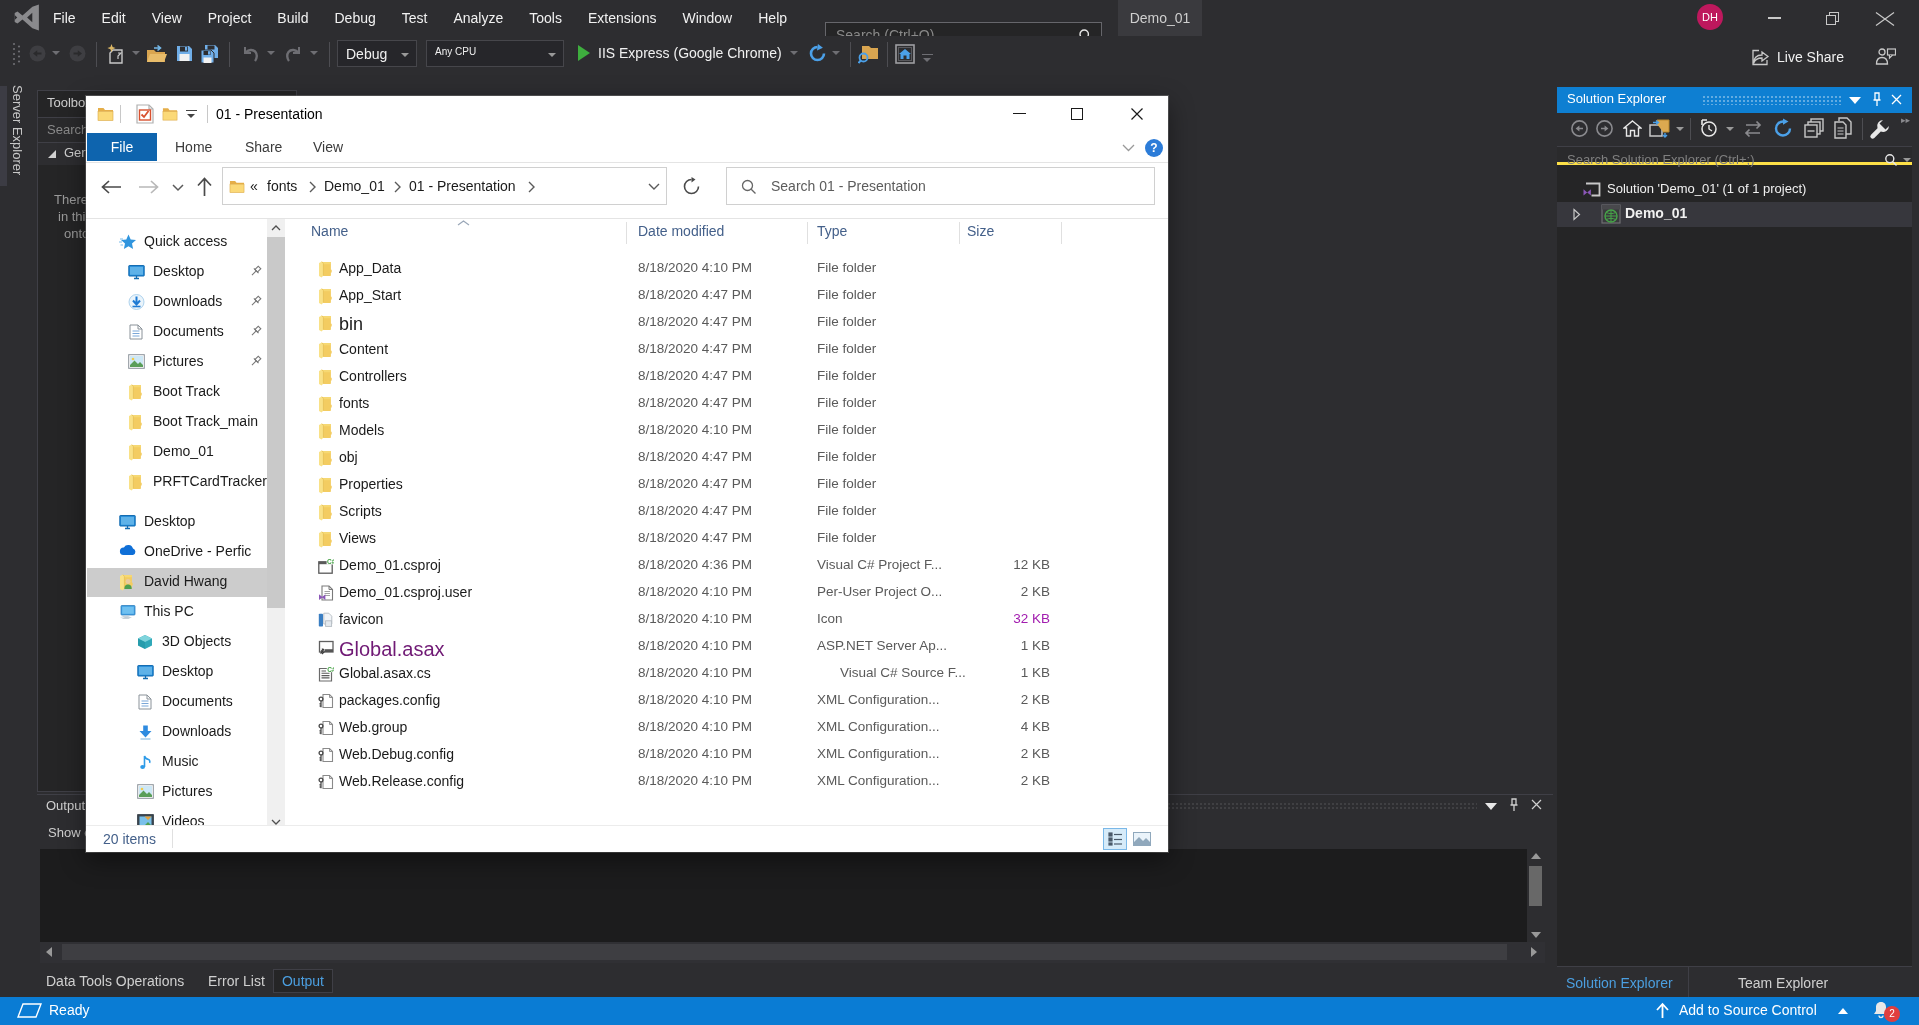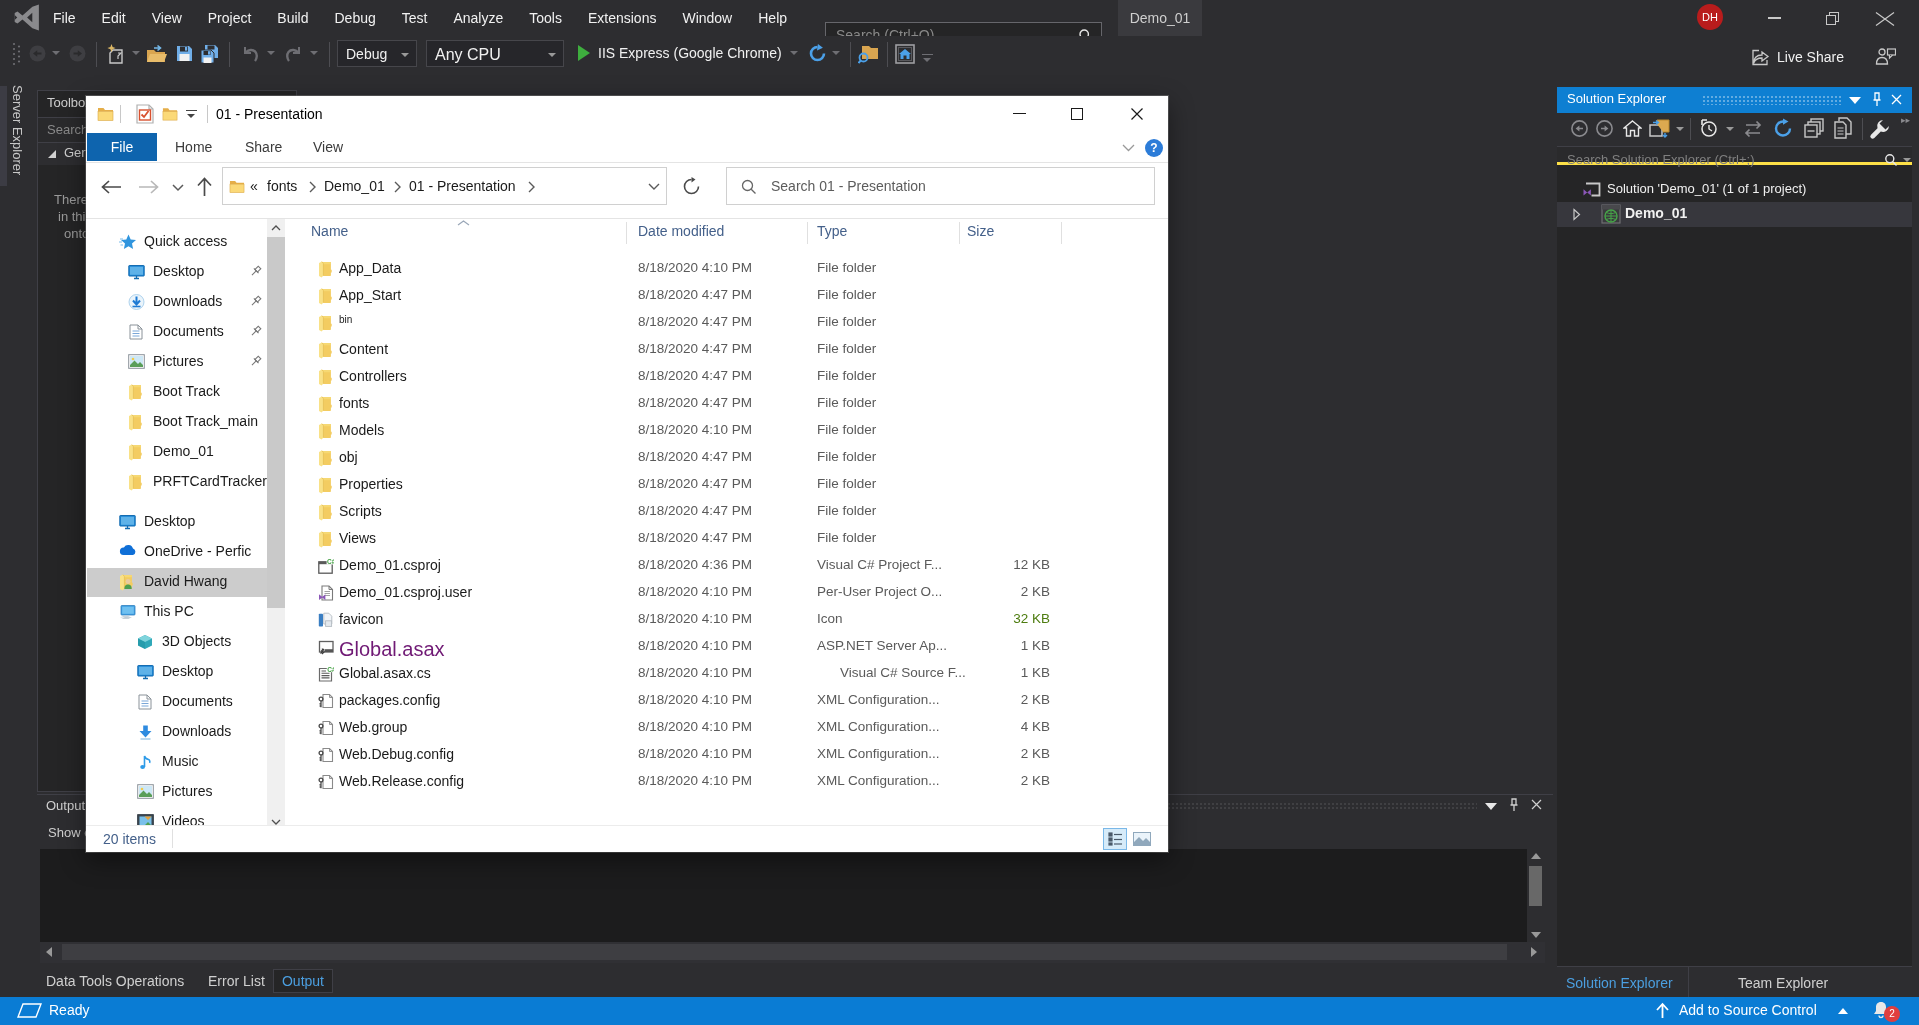--- a/index.html
+++ b/index.html
@@ -37,21 +37,21 @@
   <div class="abs" style="left:825px;top:22px;width:277px;height:26px;background:#252526;border:1px solid #66666B;">
     <span class="abs" style="left:10px;top:4px;color:#8A8A8A;font-size:14px;">Search (Ctrl+Q)</span>
     <svg class="abs" style="right:8px;top:5px;" width="15" height="15" viewBox="0 0 15 15">
       <circle cx="6.2" cy="6.2" r="4.2" fill="none" stroke="#E8E8E8" stroke-width="1.4"></circle>
       <line x1="9.4" y1="9.4" x2="13.2" y2="13.2" stroke="#E8E8E8" stroke-width="1.4"></line>
     </svg>
   </div>
 
   <div class="abs" style="left:1118px;top:0;width:84px;height:36px;background:#3A3A3E;color:#CFCFCF;font-size:14px;display:flex;align-items:center;justify-content:center;">Demo_01</div>
 
-  <div class="abs" style="left:1697px;top:4px;width:26px;height:26px;border-radius:50%;background:#b91c1c;color:#fff;font-size:11px;display:flex;align-items:center;justify-content:center;">DH</div>
+  <div class="abs" style="left:1697px;top:4px;width:26px;height:26px;border-radius:50%;background:#be185d;color:#fff;font-size:11px;display:flex;align-items:center;justify-content:center;">DH</div>
 
   <div class="abs" style="left:1768px;top:17px;width:13px;height:1.5px;background:#C8C8C8;"></div>
   <div class="abs" style="left:1829px;top:12px;width:10px;height:10px;border:1px solid #C8C8C8;"></div>
   <div class="abs" style="left:1826px;top:15px;width:10px;height:10px;border:1px solid #C8C8C8;background:#2D2D30;"></div>
   <svg class="abs" style="left:1875px;top:12px;" width="21" height="14" viewBox="0 0 21 14">
     <path d="M1 0.5 L19 13.5 M19 0.5 L1 13.5" stroke="#C8C8C8" stroke-width="1.2"></path>
   </svg>
 </div>
 
 <div class="abs" id="vs-toolbar" style="left:0;top:36px;width:1919px;height:37px;background:#2D2D30;">
@@ -126,21 +126,21 @@
   </svg>
   <div class="caret-dn abs" style="left:310px;top:15px;border-top-color:#6E6E73;"></div>
   <div class="sep-v abs" style="left:329px;top:6px;height:25px;"></div>
 
   <div class="abs" style="left:337px;top:4px;width:80px;height:27px;background:#26262A;border:1px solid #46464B;">
     <span class="abs" style="left:8px;top:5px;color:#F1F1F1;font-size:14px;">Debug</span>
     <div class="caret-dn abs" style="right:7px;top:12px;border-top-color:#999;"></div>
   </div>
 
   <div class="abs" style="left:426px;top:4px;width:138px;height:27px;background:#26262A;border:1px solid #46464B;">
-    <span class="abs" style="left:8px;top:5px;color:#F1F1F1;font-size:16px;">Any CPU</span>
+    <span class="abs" style="left:8px;top:5px;color:#F1F1F1;font-size:10px;">Any CPU</span>
     <div class="caret-dn abs" style="right:7px;top:12px;border-top-color:#999;"></div>
   </div>
 
   <div class="abs" style="left:578px;top:9px;width:0;height:0;border-top:8px solid transparent;border-bottom:8px solid transparent;border-left:12px solid #3EAE3E;"></div>
   <span class="abs vs-text" style="left:598px;top:9px;">IIS Express (Google Chrome)</span>
   <div class="caret-dn abs" style="left:790px;top:15px;border-top-color:#6E6E73;"></div>
 
   <svg class="abs" style="left:808px;top:8px;" width="19" height="19" viewBox="0 0 19 19">
     <path d="M16 9.5 A6.5 6.5 0 1 1 9.5 3" fill="none" stroke="#4BA0E8" stroke-width="2.6"></path>
     <path d="M9.5 0 L15 3 L9.5 6.5 Z" fill="#4BA0E8" transform="rotate(8 9.5 3)"></path>
@@ -646,21 +646,21 @@
       <span class="abs" style="left:552px;top:4px;color:#5A5A5A;font-size:13.5px;">8/18/2020 4:47 PM</span>
       <span class="abs" style="left:731px;top:4px;color:#5A5A5A;font-size:13.5px;">File folder</span>
     </div>
     <div class="abs" style="left:0;top:214px;width:1082px;height:27px;">
       <svg class="abs" style="left:232px;top:3.5px;" width="14" height="18" viewBox="0 0 14 18">
           <path d="M3.1 2 H12.2 Q12.9 2 12.9 2.7 V9.7 H13.7 V12.4 H12.9 V15.2 Q12.9 15.9 12.2 15.9 H3.1 Z" fill="#F3CC61"></path>
           <path d="M3.1 2 H12.9 V4.2 H3.1 Z" fill="#F6D873"></path>
           <path d="M1 3.1 L3.9 1.6 L5.4 3.6 V15.4 L3.6 17.6 L1 15.9 Z" fill="#F9E187"></path>
           <path d="M3.9 1.6 L5.4 3.6 V15.4" fill="none" stroke="#E3BB50" stroke-width="0.7"></path>
         </svg>
-      <span class="abs" style="left:253px;top:4px;color:#1A1A1A;font-size:10px;">bin</span>
+      <span class="abs" style="left:253px;top:4px;color:#1A1A1A;font-size:18px;">bin</span>
       <span class="abs" style="left:552px;top:4px;color:#5A5A5A;font-size:13.5px;">8/18/2020 4:47 PM</span>
       <span class="abs" style="left:731px;top:4px;color:#5A5A5A;font-size:13.5px;">File folder</span>
     </div>
     <div class="abs" style="left:0;top:241px;width:1082px;height:27px;">
       <svg class="abs" style="left:232px;top:3.5px;" width="14" height="18" viewBox="0 0 14 18">
           <path d="M3.1 2 H12.2 Q12.9 2 12.9 2.7 V9.7 H13.7 V12.4 H12.9 V15.2 Q12.9 15.9 12.2 15.9 H3.1 Z" fill="#F3CC61"></path>
           <path d="M3.1 2 H12.9 V4.2 H3.1 Z" fill="#F6D873"></path>
           <path d="M1 3.1 L3.9 1.6 L5.4 3.6 V15.4 L3.6 17.6 L1 15.9 Z" fill="#F9E187"></path>
           <path d="M3.9 1.6 L5.4 3.6 V15.4" fill="none" stroke="#E3BB50" stroke-width="0.7"></path>
         </svg>
@@ -772,21 +772,21 @@
     </div>
     <div class="abs" style="left:0;top:511px;width:1082px;height:27px;">
       <svg class="abs" style="left:232px;top:5px;" width="16" height="16" viewBox="0 0 16 16">
           <rect x="0.8" y="1.8" width="4.2" height="12.8" rx="0.8" fill="#3A7EC2"></rect>
           <path d="M5.8 1.2 H10.8 L13.8 4.2 V12 H5.8 Z" fill="#F2F5F8" stroke="#B4BBC2" stroke-width="0.9"></path>
           <rect x="7.6" y="8.8" width="6" height="5.6" fill="#E4E9EE" stroke="#B4BBC2" stroke-width="0.9"></rect>
         </svg>
       <span class="abs" style="left:253px;top:4px;color:#1A1A1A;font-size:14px;">favicon</span>
       <span class="abs" style="left:552px;top:4px;color:#5A5A5A;font-size:13.5px;">8/18/2020 4:10 PM</span>
       <span class="abs" style="left:731px;top:4px;color:#5A5A5A;font-size:13.5px;">Icon</span>
-      <span class="abs" style="left:880px;top:4px;width:84px;text-align:right;color:#4d7c0f;font-size:13.5px;">32 KB</span>
+      <span class="abs" style="left:880px;top:4px;width:84px;text-align:right;color:#a21caf;font-size:13.5px;">32 KB</span>
     </div>
     <div class="abs" style="left:0;top:538px;width:1082px;height:27px;">
       <svg class="abs" style="left:232px;top:5px;" width="16" height="16" viewBox="0 0 16 16">
           <rect x="1.5" y="2.5" width="13.5" height="10.5" fill="#FDFDFD" stroke="#5F5F5F" stroke-width="1.3"></rect>
           <rect x="6.5" y="10.2" width="8.5" height="2.8" fill="#555"></rect>
           <path d="M3 12.5 L5.5 10 M5.5 10 H3.8 M5.5 10 V11.7" fill="none" stroke="#3E3E3E" stroke-width="1.1"></path>
           <path d="M2.5 14.5 L5 12 M4 15 L6.5 12.5" stroke="#3E3E3E" stroke-width="1.1"></path>
         </svg>
       <span class="abs" style="left:253px;top:4px;color:#701a75;font-size:20px;">Global.asax</span>
       <span class="abs" style="left:552px;top:4px;color:#5A5A5A;font-size:13.5px;">8/18/2020 4:10 PM</span>

